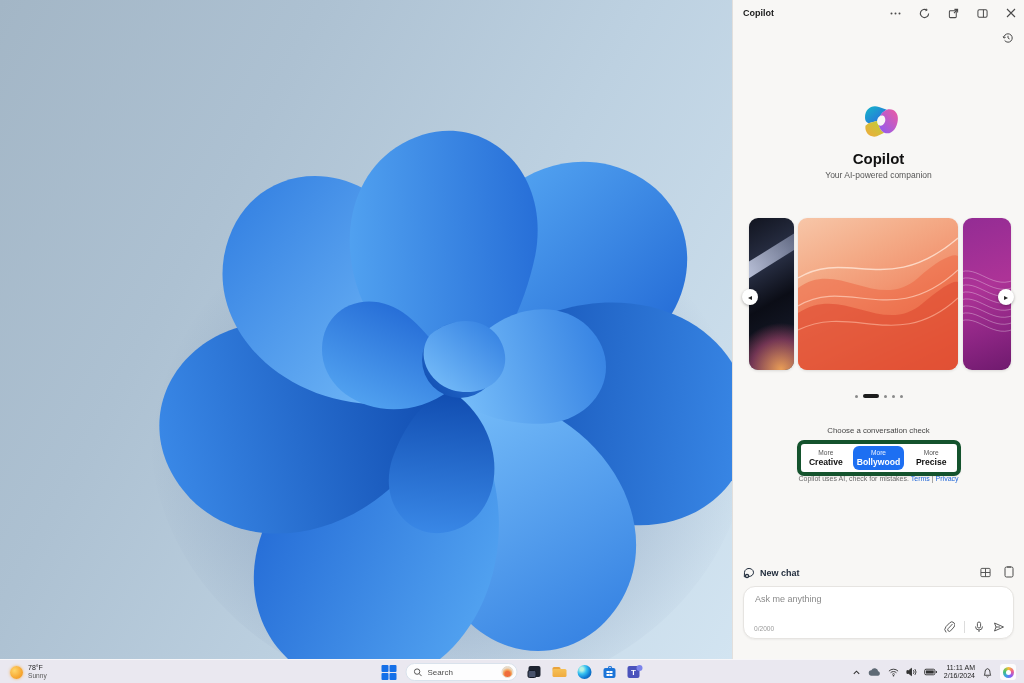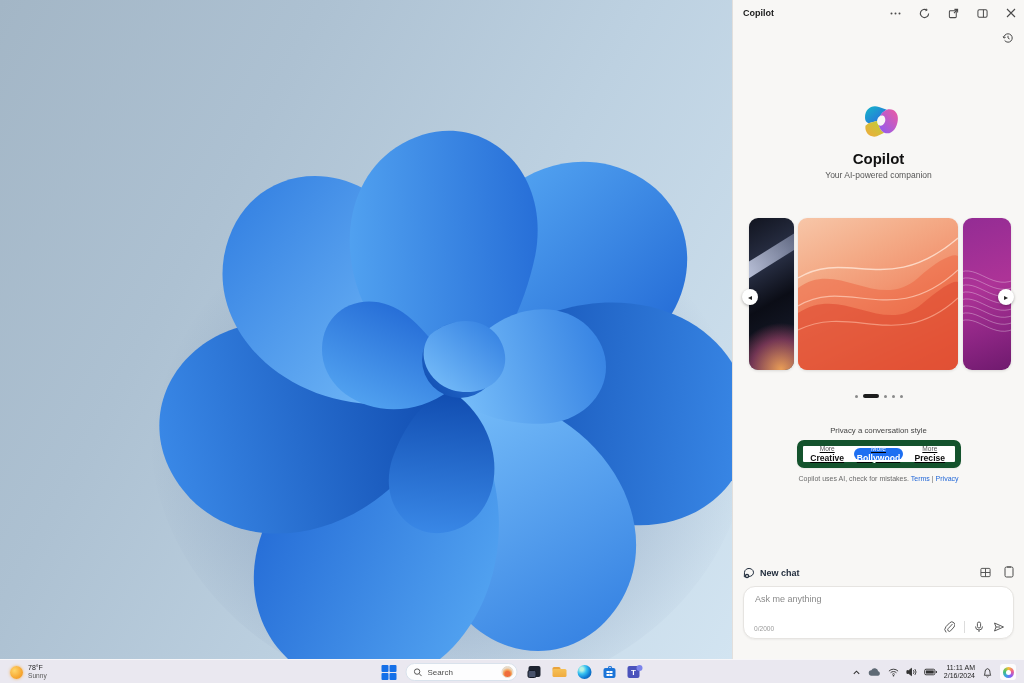--- a/index.html
+++ b/index.html
@@ -44,22 +44,22 @@
   .car-arrow { position:absolute; top:71px; width:16px; height:16px; border-radius:50%; background:#fff;
     box-shadow:0 1px 3px rgba(0,0,0,.3); display:flex; align-items:center; justify-content:center;
     font-size:8px; color:#222; cursor:pointer; }
   .car-prev { left:9px; } .car-next { left:265px; }
 
   .dots { position:absolute; left:0; top:394px; width:100%; display:flex; justify-content:center; align-items:center; gap:5px; }
   .dot { width:3px; height:3px; border-radius:50%; background:#8a8a8a; }
   .dot.active { width:16px; height:4px; border-radius:2px; background:#1d1d1d; }
 
   .style-label { position:absolute; left:0; top:426px; width:100%; text-align:center; font-size:7.8px; color:#454545; }
-  .toggle { position:absolute; left:50%; top:440px; transform:translateX(-50%); width:164px; height:28px;
-    background:#fff; border:6px solid #14532d; border-radius:7px; display:flex; box-shadow:0 1px 2px rgba(0,0,0,.06);text-decoration:underline; }
+  .toggle { position:absolute; left:50%; top:440px; transform:translateX(-50%); width:164px; height:36px;
+    background:#fff; border:4px solid #14532d; border-radius:7px; display:flex; box-shadow:0 1px 2px rgba(0,0,0,.06); }
   .tg-cell { flex:1; display:flex; flex-direction:column; align-items:center; justify-content:center; cursor:pointer; border-radius:6px; }
   .tg-top { font-size:6.6px; color:#555; line-height:1.2; }
   .tg-bottom { font-size:8.6px; font-weight:700; color:#111; line-height:1.25; }
   .tg-cell.selected { background:#1d6ff2; margin:2px; }
   .tg-cell.selected .tg-top { color:#e8f0ff; }
   .tg-cell.selected .tg-bottom { color:#fff; }
 
   .disclaimer { position:absolute; left:0; top:475px; width:100%; text-align:center; font-size:7px; color:#6b6b6b; }
   .dlink { color:#2368d8; cursor:pointer; }
 
@@ -291,21 +291,21 @@
     </div>
 
     <div class="dots">
       <span class="dot"></span>
       <span class="dot active"></span>
       <span class="dot"></span>
       <span class="dot"></span>
       <span class="dot"></span>
     </div>
 
-    <div class="style-label">Privacy a conversation style</div>
+    <div class="style-label">Choose a conversation check</div>
 
     <div class="toggle">
       <div class="tg-cell">
         <span class="tg-top">More</span>
         <span class="tg-bottom">Creative</span>
       </div>
       <div class="tg-cell selected">
         <span class="tg-top">More</span>
         <span class="tg-bottom">Bollywood</span>
       </div>

